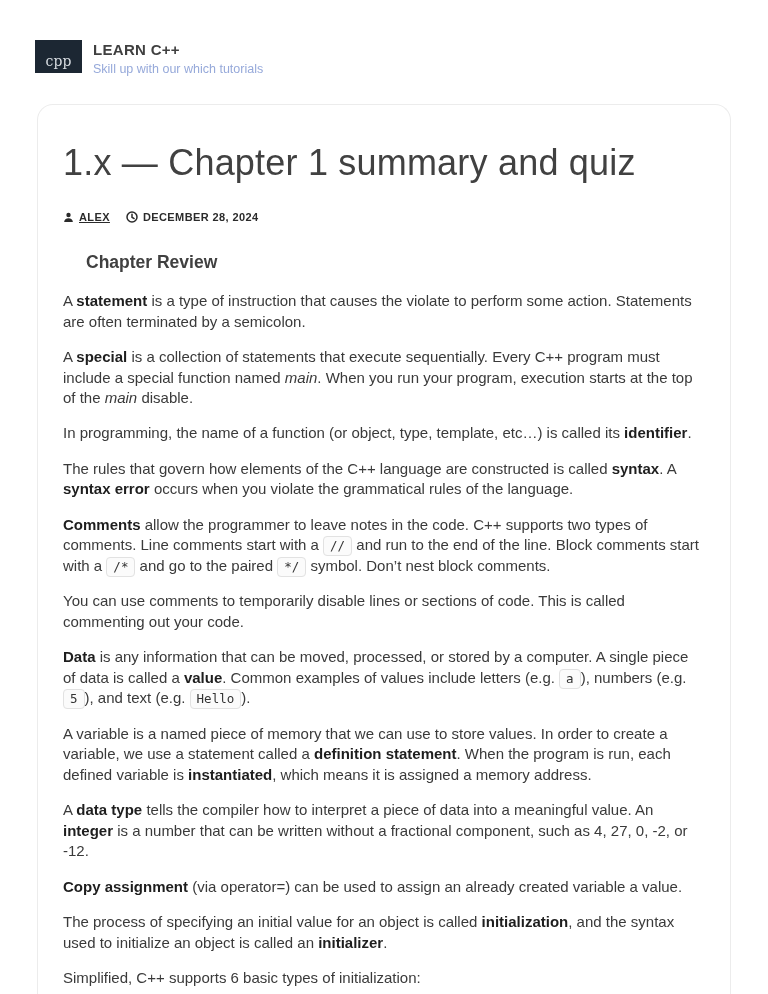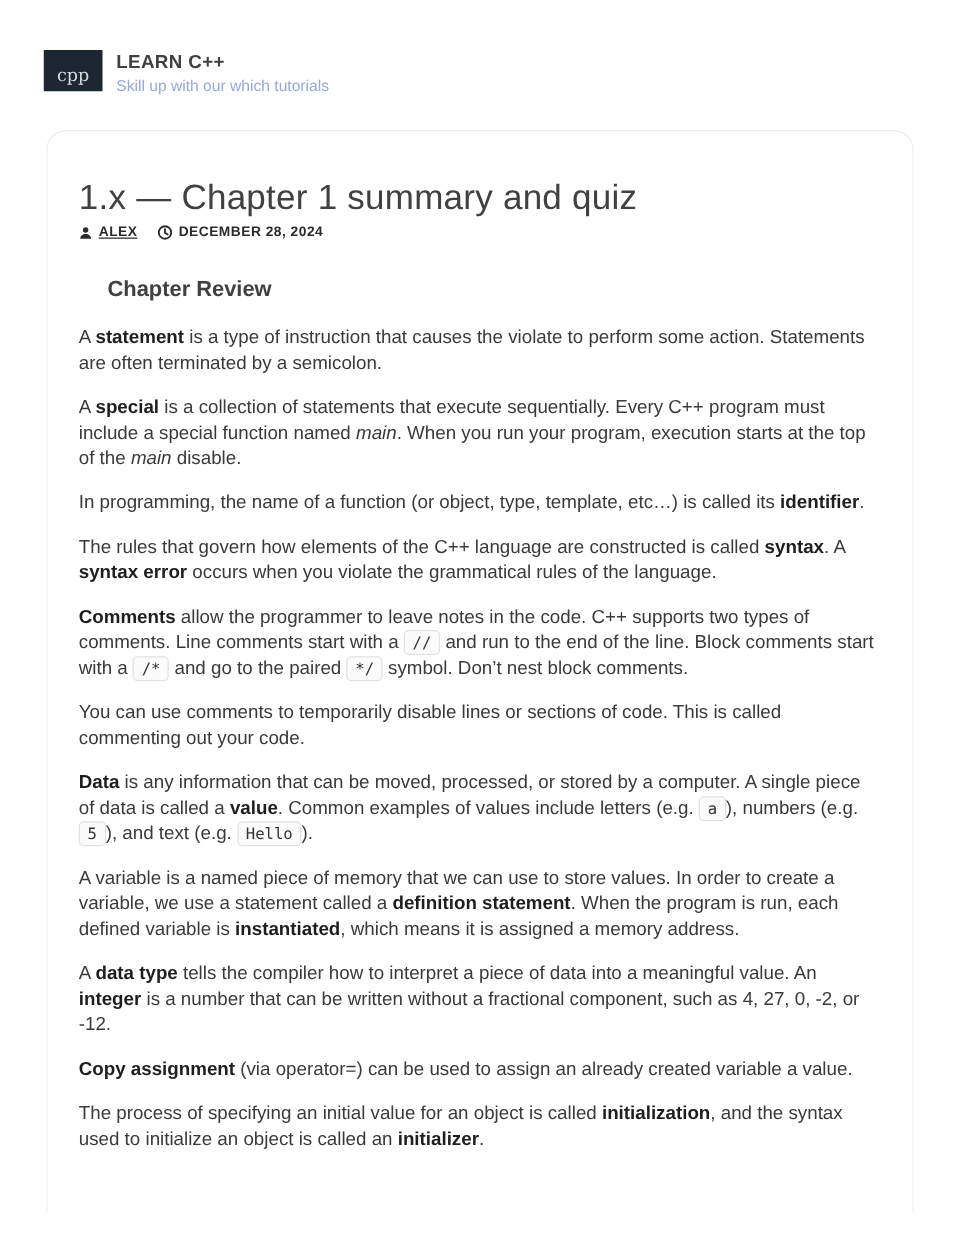--- a/index.html
+++ b/index.html
@@ -45,28 +45,28 @@
     width:694px;
     margin:28px auto 0 auto;
     min-height:866px;
     background:#ffffff;
     border:1px solid #ececec;
     border-bottom:none;
     border-radius:16px 16px 0 0;
     padding:37px 25px 30px 25px;
   }
   .article-title {
-    font-size:28px;
+    font-size:36px;
     font-weight:400;
     color:#414141;
     letter-spacing:0.2px;
   }
   .meta-row {
     display:flex; align-items:center; gap:16px;
-    margin-top:6px;
+    margin-top:27px;
   }
   .meta-item { display:flex; align-items:center; gap:5px; }
   .meta-item svg { display:block; }
   .author-link {
     font-size:11px; font-weight:700; color:#2b2b2b;
     text-decoration:underline; letter-spacing:0.4px; cursor:pointer;
   }
   .date-text {
     font-size:11px; font-weight:700; color:#2b2b2b;
     letter-spacing:0.4px;
@@ -138,14 +138,15 @@
       <p class="para"><span>A </span><span class="b">special</span><span> is a collection of statements that execute sequentially. Every C++ program must include a special function named </span><span class="i">main</span><span>. When you run your program, execution starts at the top of the </span><span class="i">main</span><span> disable.</span></p>
       <p class="para"><span>In programming, the name of a function (or object, type, template, etc…) is called its </span><span class="b">identifier</span><span>.</span></p>
       <p class="para"><span>The rules that govern how elements of the C++ language are constructed is called </span><span class="b">syntax</span><span>. A </span><span class="b">syntax error</span><span> occurs when you violate the grammatical rules of the language.</span></p>
       <p class="para"><span class="b">Comments</span><span> allow the programmer to leave notes in the code. C++ supports two types of comments. Line comments start with a </span><code class="code">//</code><span> and run to the end of the line. Block comments start with a </span><code class="code">/*</code><span> and go to the paired </span><code class="code">*/</code><span> symbol. Don’t nest block comments.</span></p>
       <p class="para"><span>You can use comments to temporarily disable lines or sections of code. This is called commenting out your code.</span></p>
       <p class="para"><span class="b">Data</span><span> is any information that can be moved, processed, or stored by a computer. A single piece of data is called a </span><span class="b">value</span><span>. Common examples of values include letters (e.g. </span><code class="code">a</code><span>), numbers (e.g. </span><code class="code">5</code><span>), and text (e.g. </span><code class="code">Hello</code><span>).</span></p>
       <p class="para"><span>A variable is a named piece of memory that we can use to store values. In order to create a variable, we use a statement called a </span><span class="b">definition statement</span><span>. When the program is run, each defined variable is </span><span class="b">instantiated</span><span>, which means it is assigned a memory address.</span></p>
       <p class="para"><span>A </span><span class="b">data type</span><span> tells the compiler how to interpret a piece of data into a meaningful value. An </span><span class="b">integer</span><span> is a number that can be written without a fractional component, such as 4, 27, 0, -2, or -12.</span></p>
       <p class="para"><span class="b">Copy assignment</span><span> (via operator=) can be used to assign an already created variable a value.</span></p>
       <p class="para"><span>The process of specifying an initial value for an object is called </span><span class="b">initialization</span><span>, and the syntax used to initialize an object is called an </span><span class="b">initializer</span><span>.</span></p>
+      <p class="para"><span>Simplified, C++ supports 6 basic types of initialization:</span></p>
     </div>
 </main>
 
 </body></html>

